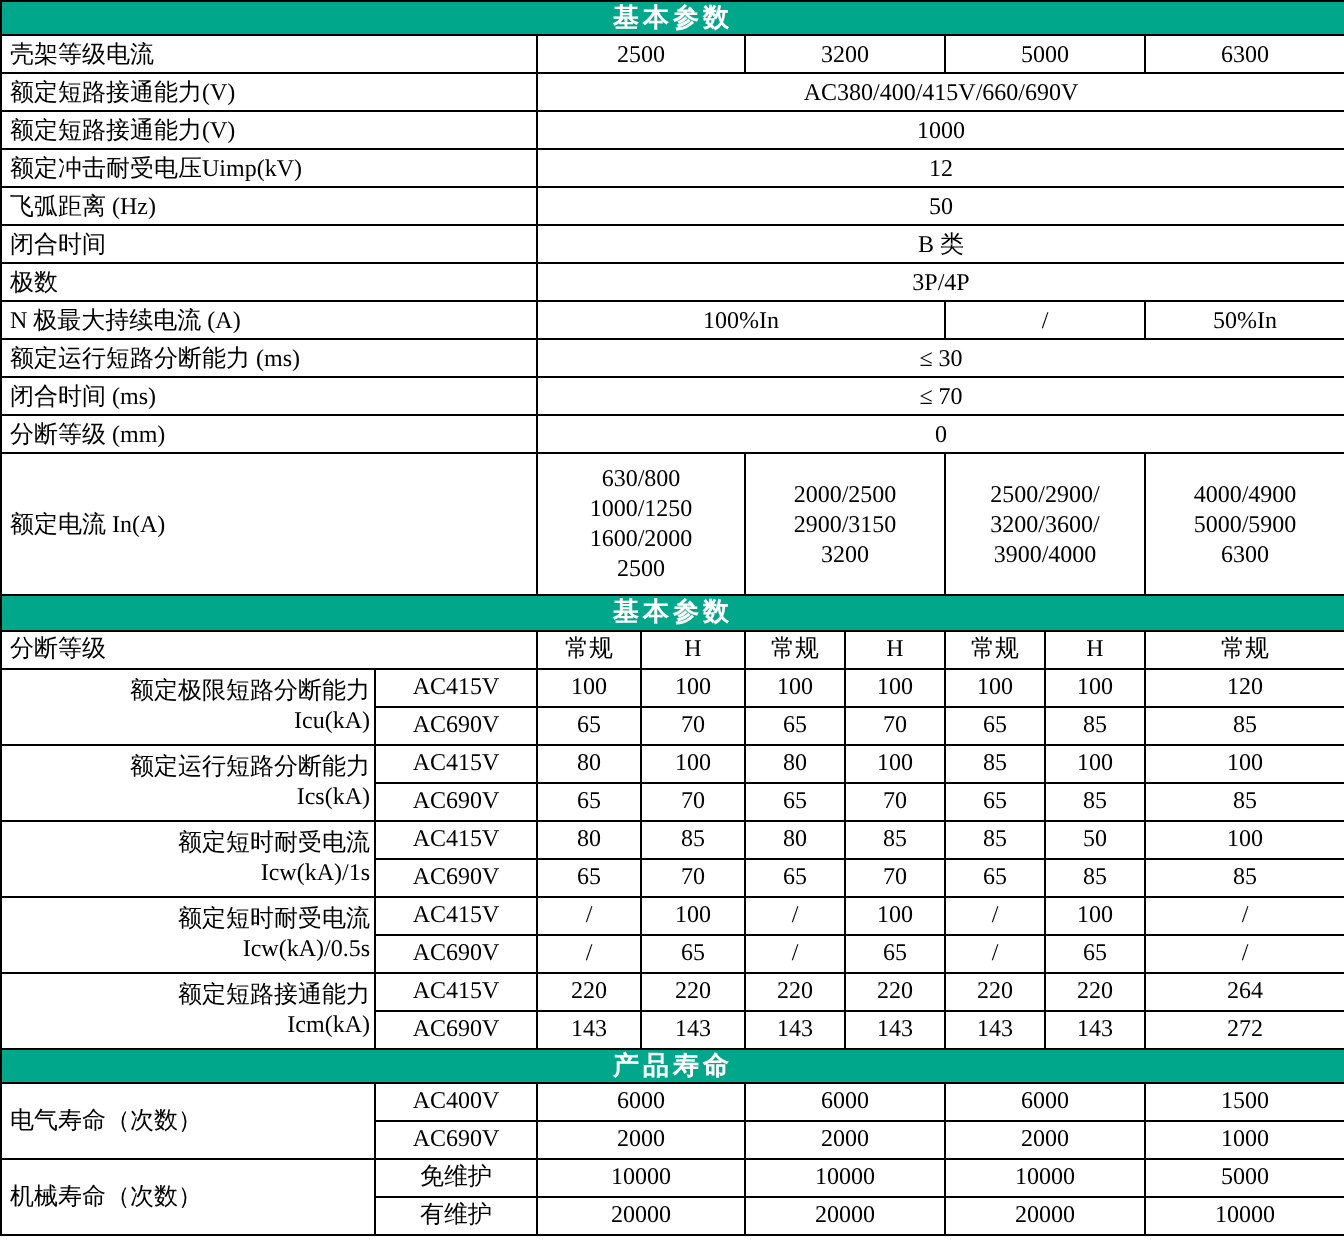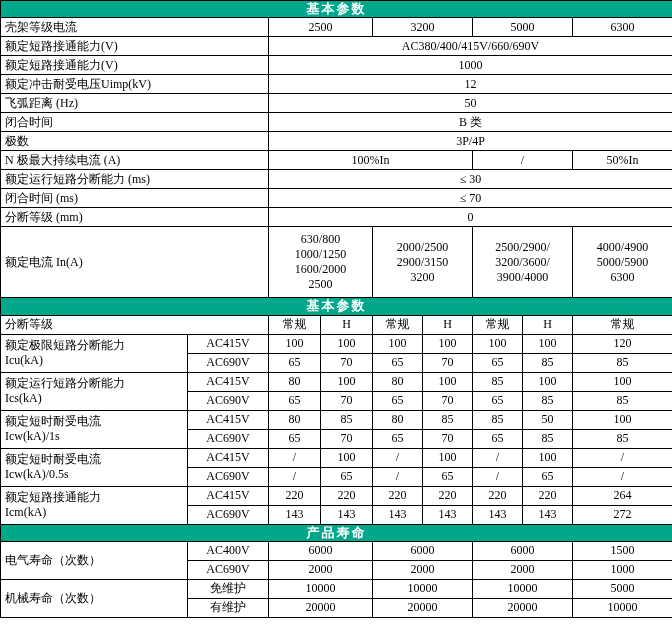--- a/index.html
+++ b/index.html
@@ -27,21 +27,21 @@
     color: #ffffff;
     font-weight: bold;
     font-size: 13px;
     height: 15px;
     letter-spacing: 2px;
     text-align: center;
   }
   td.lbl { text-align: left; padding-left: 4px; }
   td.pre { white-space: pre-line; }
   tr.tall td { height: 70px; }
-  .lbl2 div { text-align: left; }
+  .lbl2 div { text-align: right; }
 </style>
 </head>
 <body>
 
 <div class="wrap">
 <table>
   <colgroup>
     <col style="width:187px">
         <col style="width:81px">
     <col style="width:52px">

